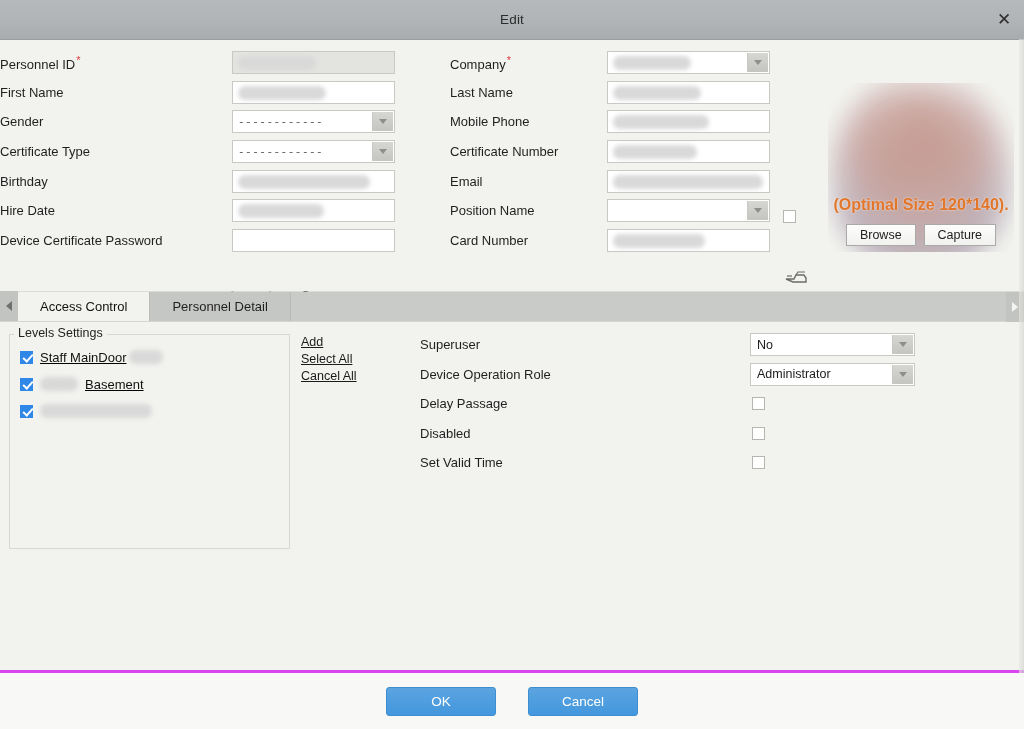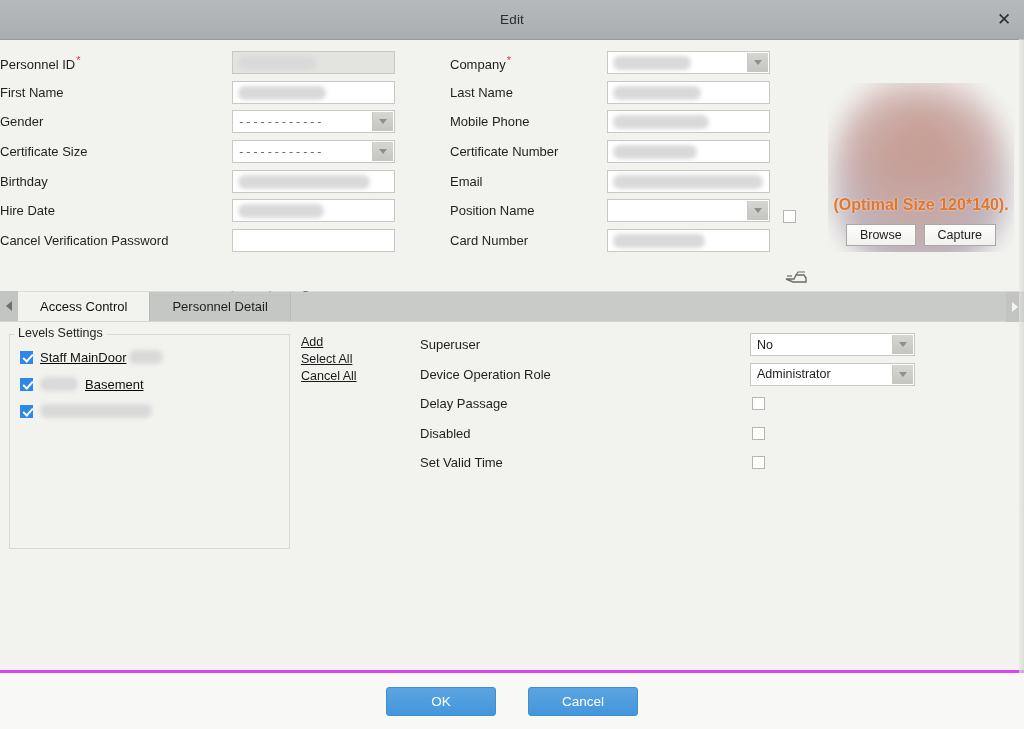--- a/index.html
+++ b/index.html
@@ -275,42 +275,42 @@
         <div class="frow">
           <span class="flabel" style="width: 228px;">Gender</span>
           <div class="fieldbox" style="left: 232px; width: 163px;">
             <span class="dashval">------------</span>
             <span class="caret">
               <i></i>
             </span>
           </div>
         </div>
         <div class="frow">
-          <span class="flabel" style="width: 228px;">Certificate Size</span>
+          <span class="flabel" style="width: 228px;">Certificate Type</span>
           <div class="fieldbox" style="left: 232px; width: 163px;">
             <span class="dashval">------------</span>
             <span class="caret">
               <i></i>
             </span>
           </div>
         </div>
         <div class="frow">
           <span class="flabel" style="width: 228px;">Birthday</span>
           <div class="fieldbox" style="left: 232px; width: 163px;">
             <span class="blob" style="left: 5px; top: 4px; width: 132px; height: 14px;"></span>
           </div>
         </div>
         <div class="frow">
           <span class="flabel" style="width: 228px;">Hire Date</span>
           <div class="fieldbox" style="left: 232px; width: 163px;">
             <span class="blob" style="left: 5px; top: 4px; width: 86px; height: 14px;"></span>
           </div>
         </div>
         <div class="frow">
-          <span class="flabel" style="width: 228px;">Cancel Verification Password</span>
+          <span class="flabel" style="width: 228px;">Device Certificate Password</span>
           <div class="fieldbox" style="left: 232px; width: 163px;"></div>
         </div>
       </div>
     <div class="col" id="rightCol" style="left:450px">
         <div class="frow">
           <span class="flabel" style="width: 155px;">Company<span class="req">*</span></span>
           <div class="fieldbox" style="left: 157px; width: 163px;">
             <span class="blob" style="left: 5px; top: 4px; width: 78px; height: 14px;"></span>
             <span class="caret">
               <i></i>

